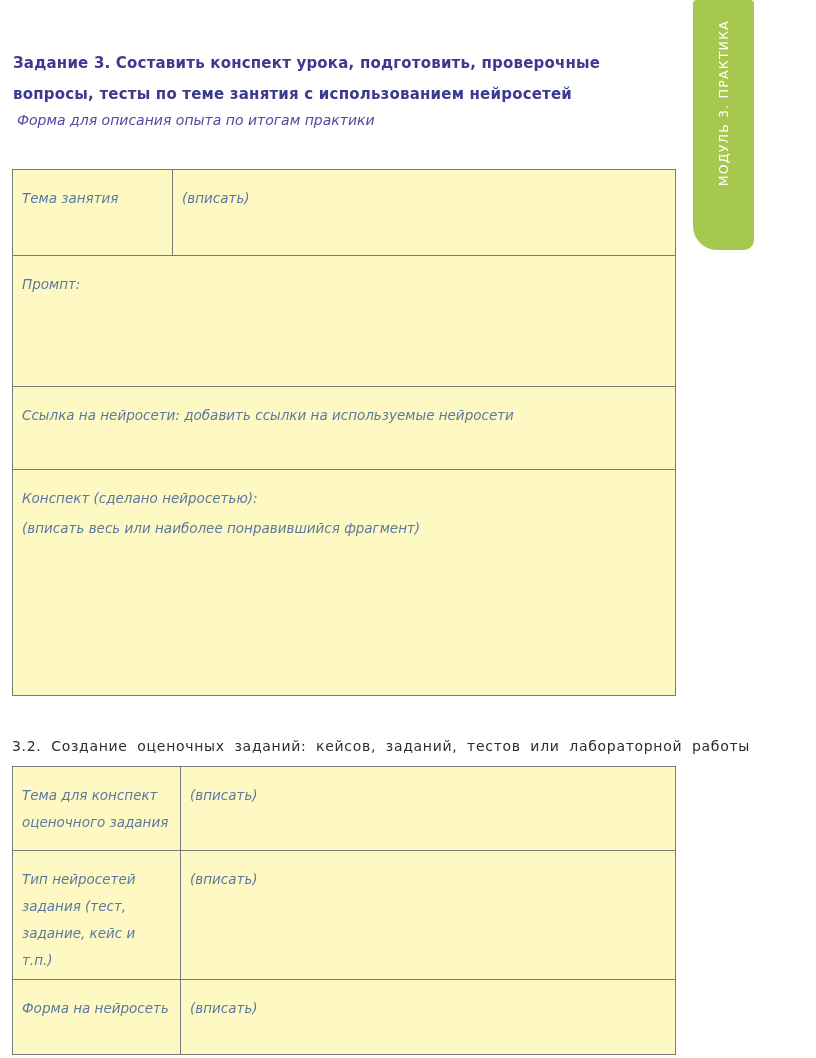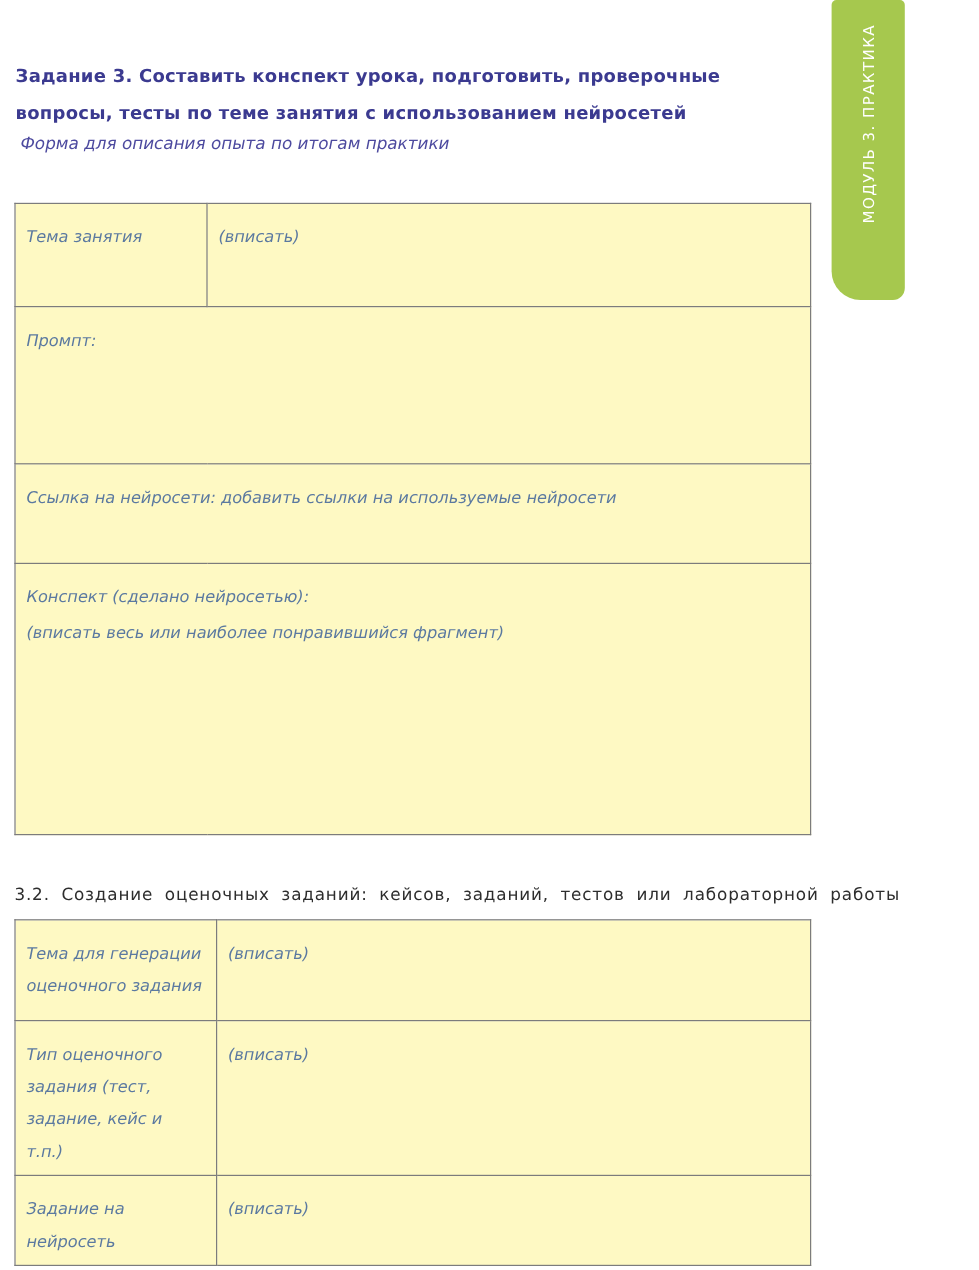--- a/index.html
+++ b/index.html
@@ -132,27 +132,27 @@
 
   <div class="section-title s32">3.2. Создание оценочных заданий: кейсов, заданий, тестов или лабораторной работы</div>
 
   <table class="form-table t2">
     <colgroup>
         <col style="width:168px">
         <col>
       </colgroup>
     <tbody>
       <tr style="height:84px">
-        <td>Тема для генерации оценочного задания</td>
+        <td>Тема для конспект оценочного задания</td>
         <td>(вписать)</td>
       </tr>
       <tr style="height:91px">
-        <td>Тип оценочного задания (тест, задание, кейс и т.п.)</td>
+        <td>Тип нейросетей задания (тест, задание, кейс и т.п.)</td>
         <td>(вписать)</td>
       </tr>
       <tr style="height:75px">
-        <td>Задание на нейросеть</td>
+        <td>Форма на нейросеть</td>
         <td>(вписать)</td>
       </tr>
     </tbody>
   </table>
 
 </div>
 
 </body></html>

